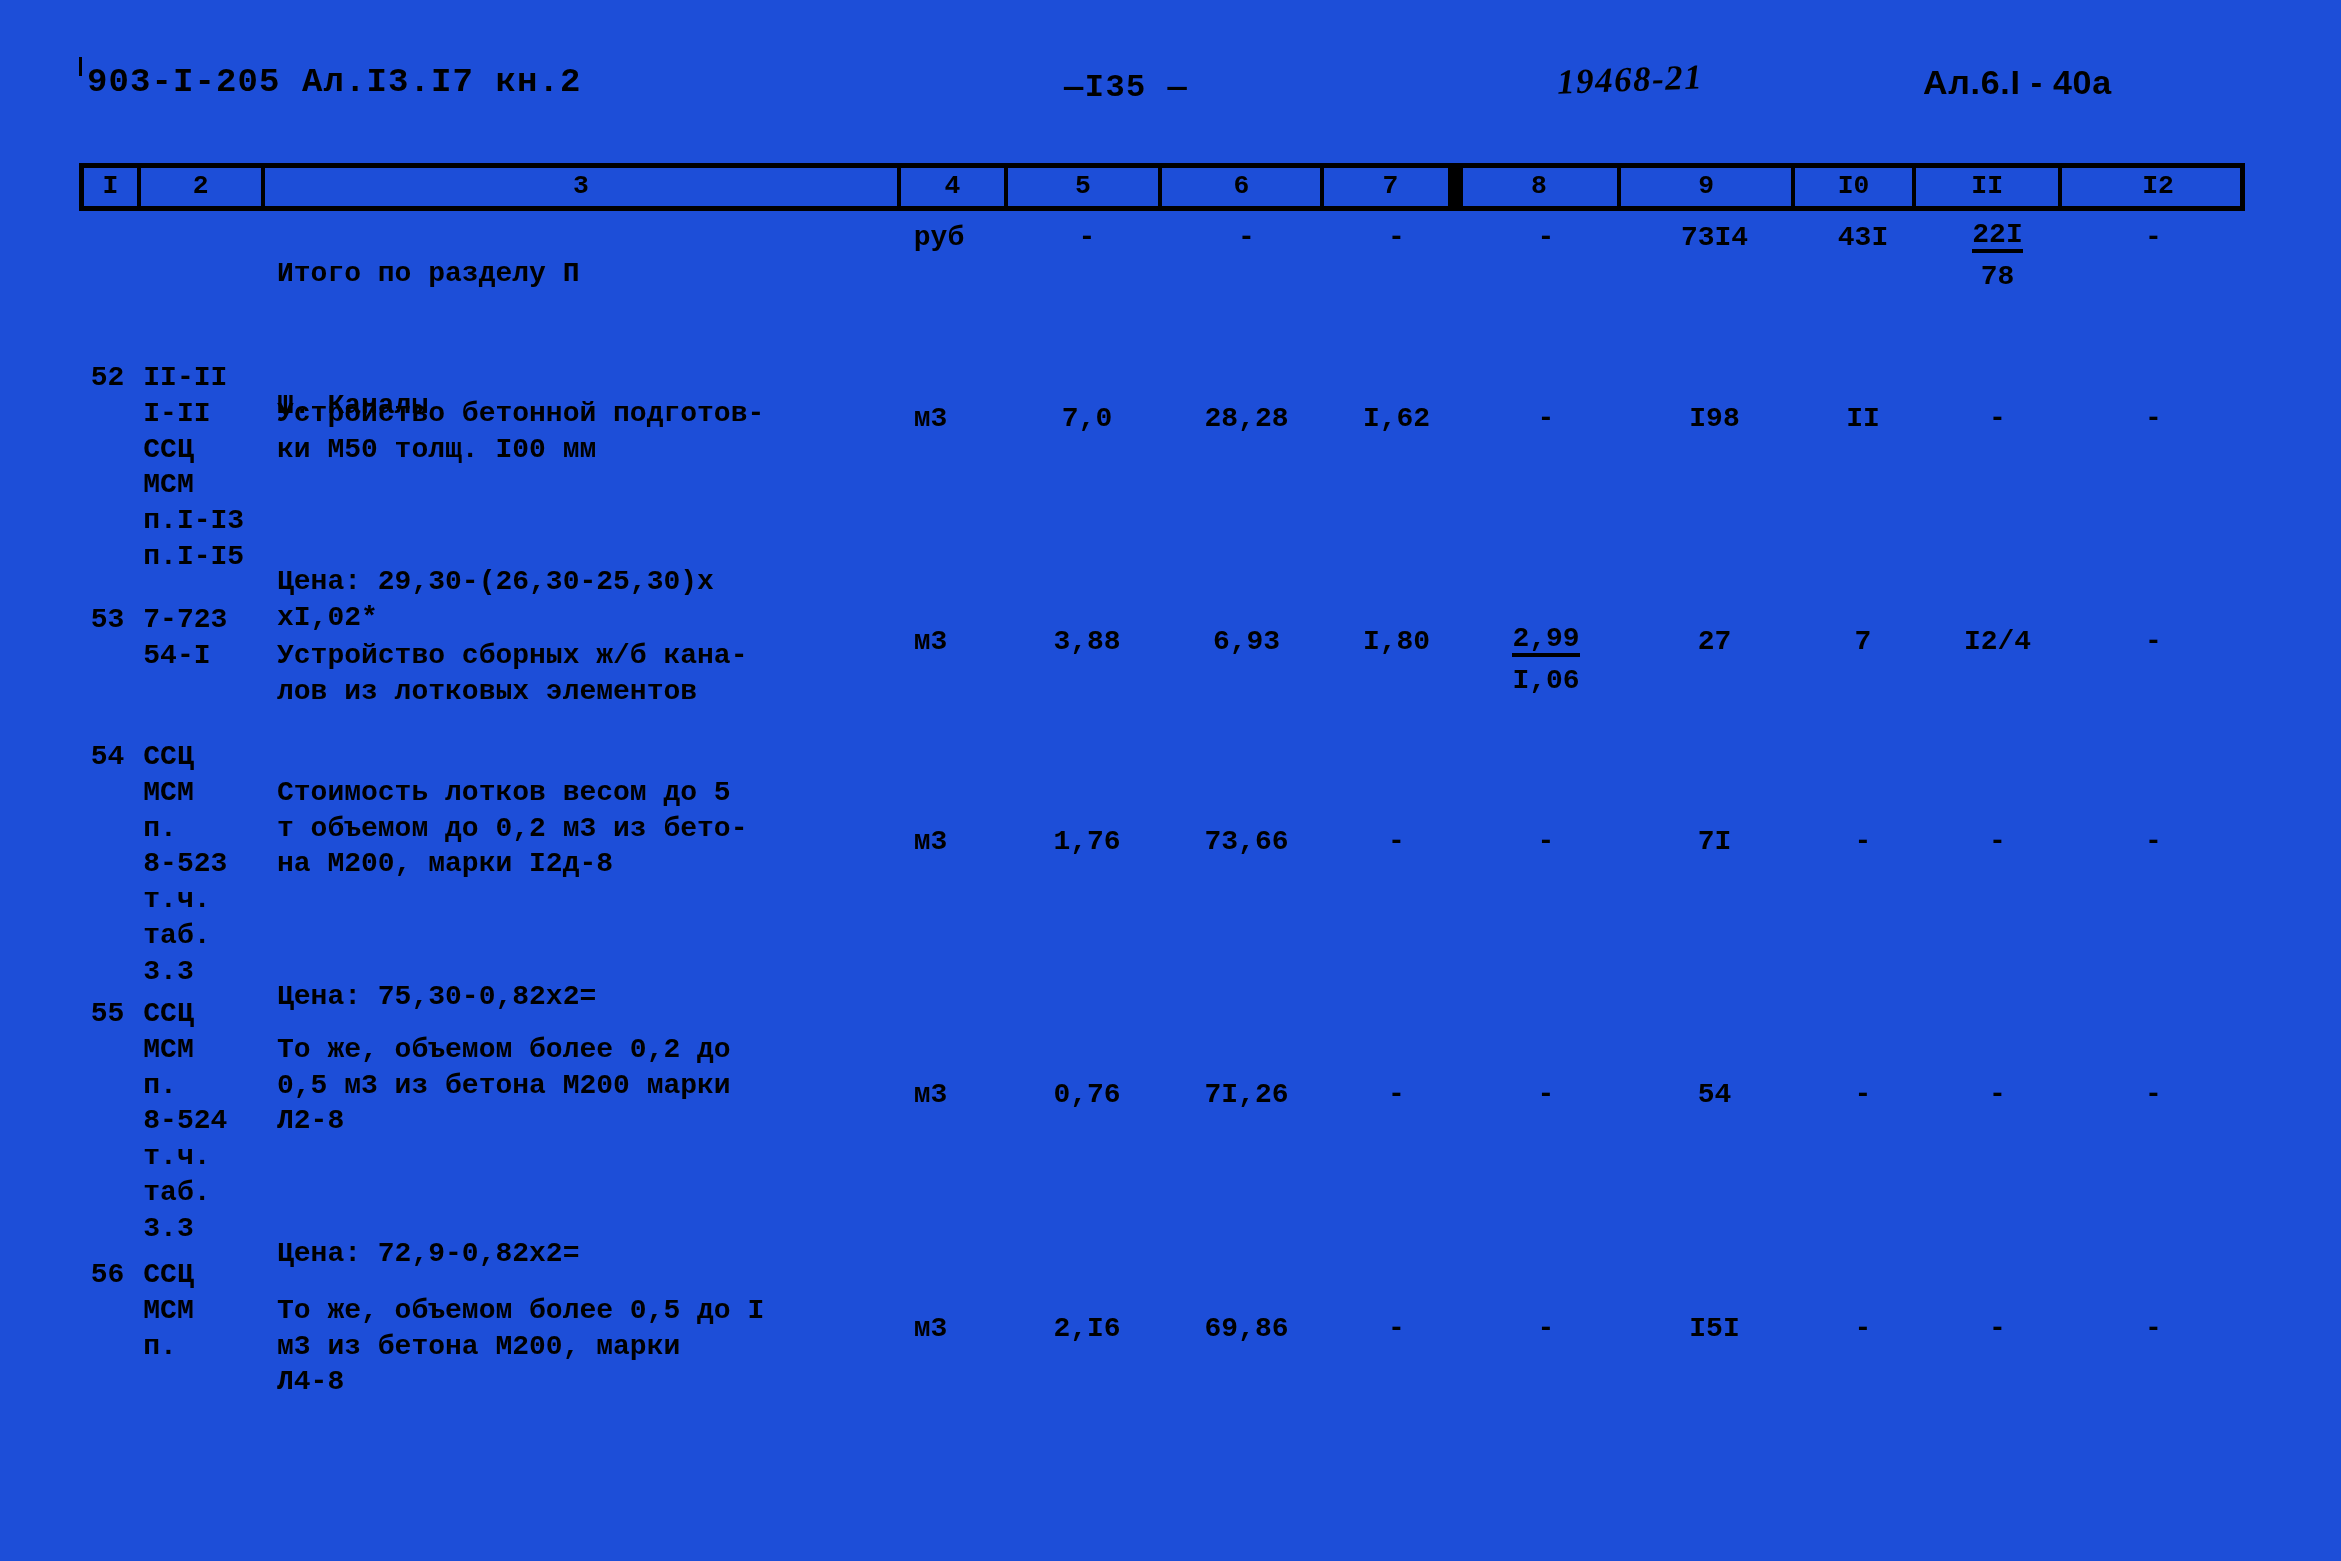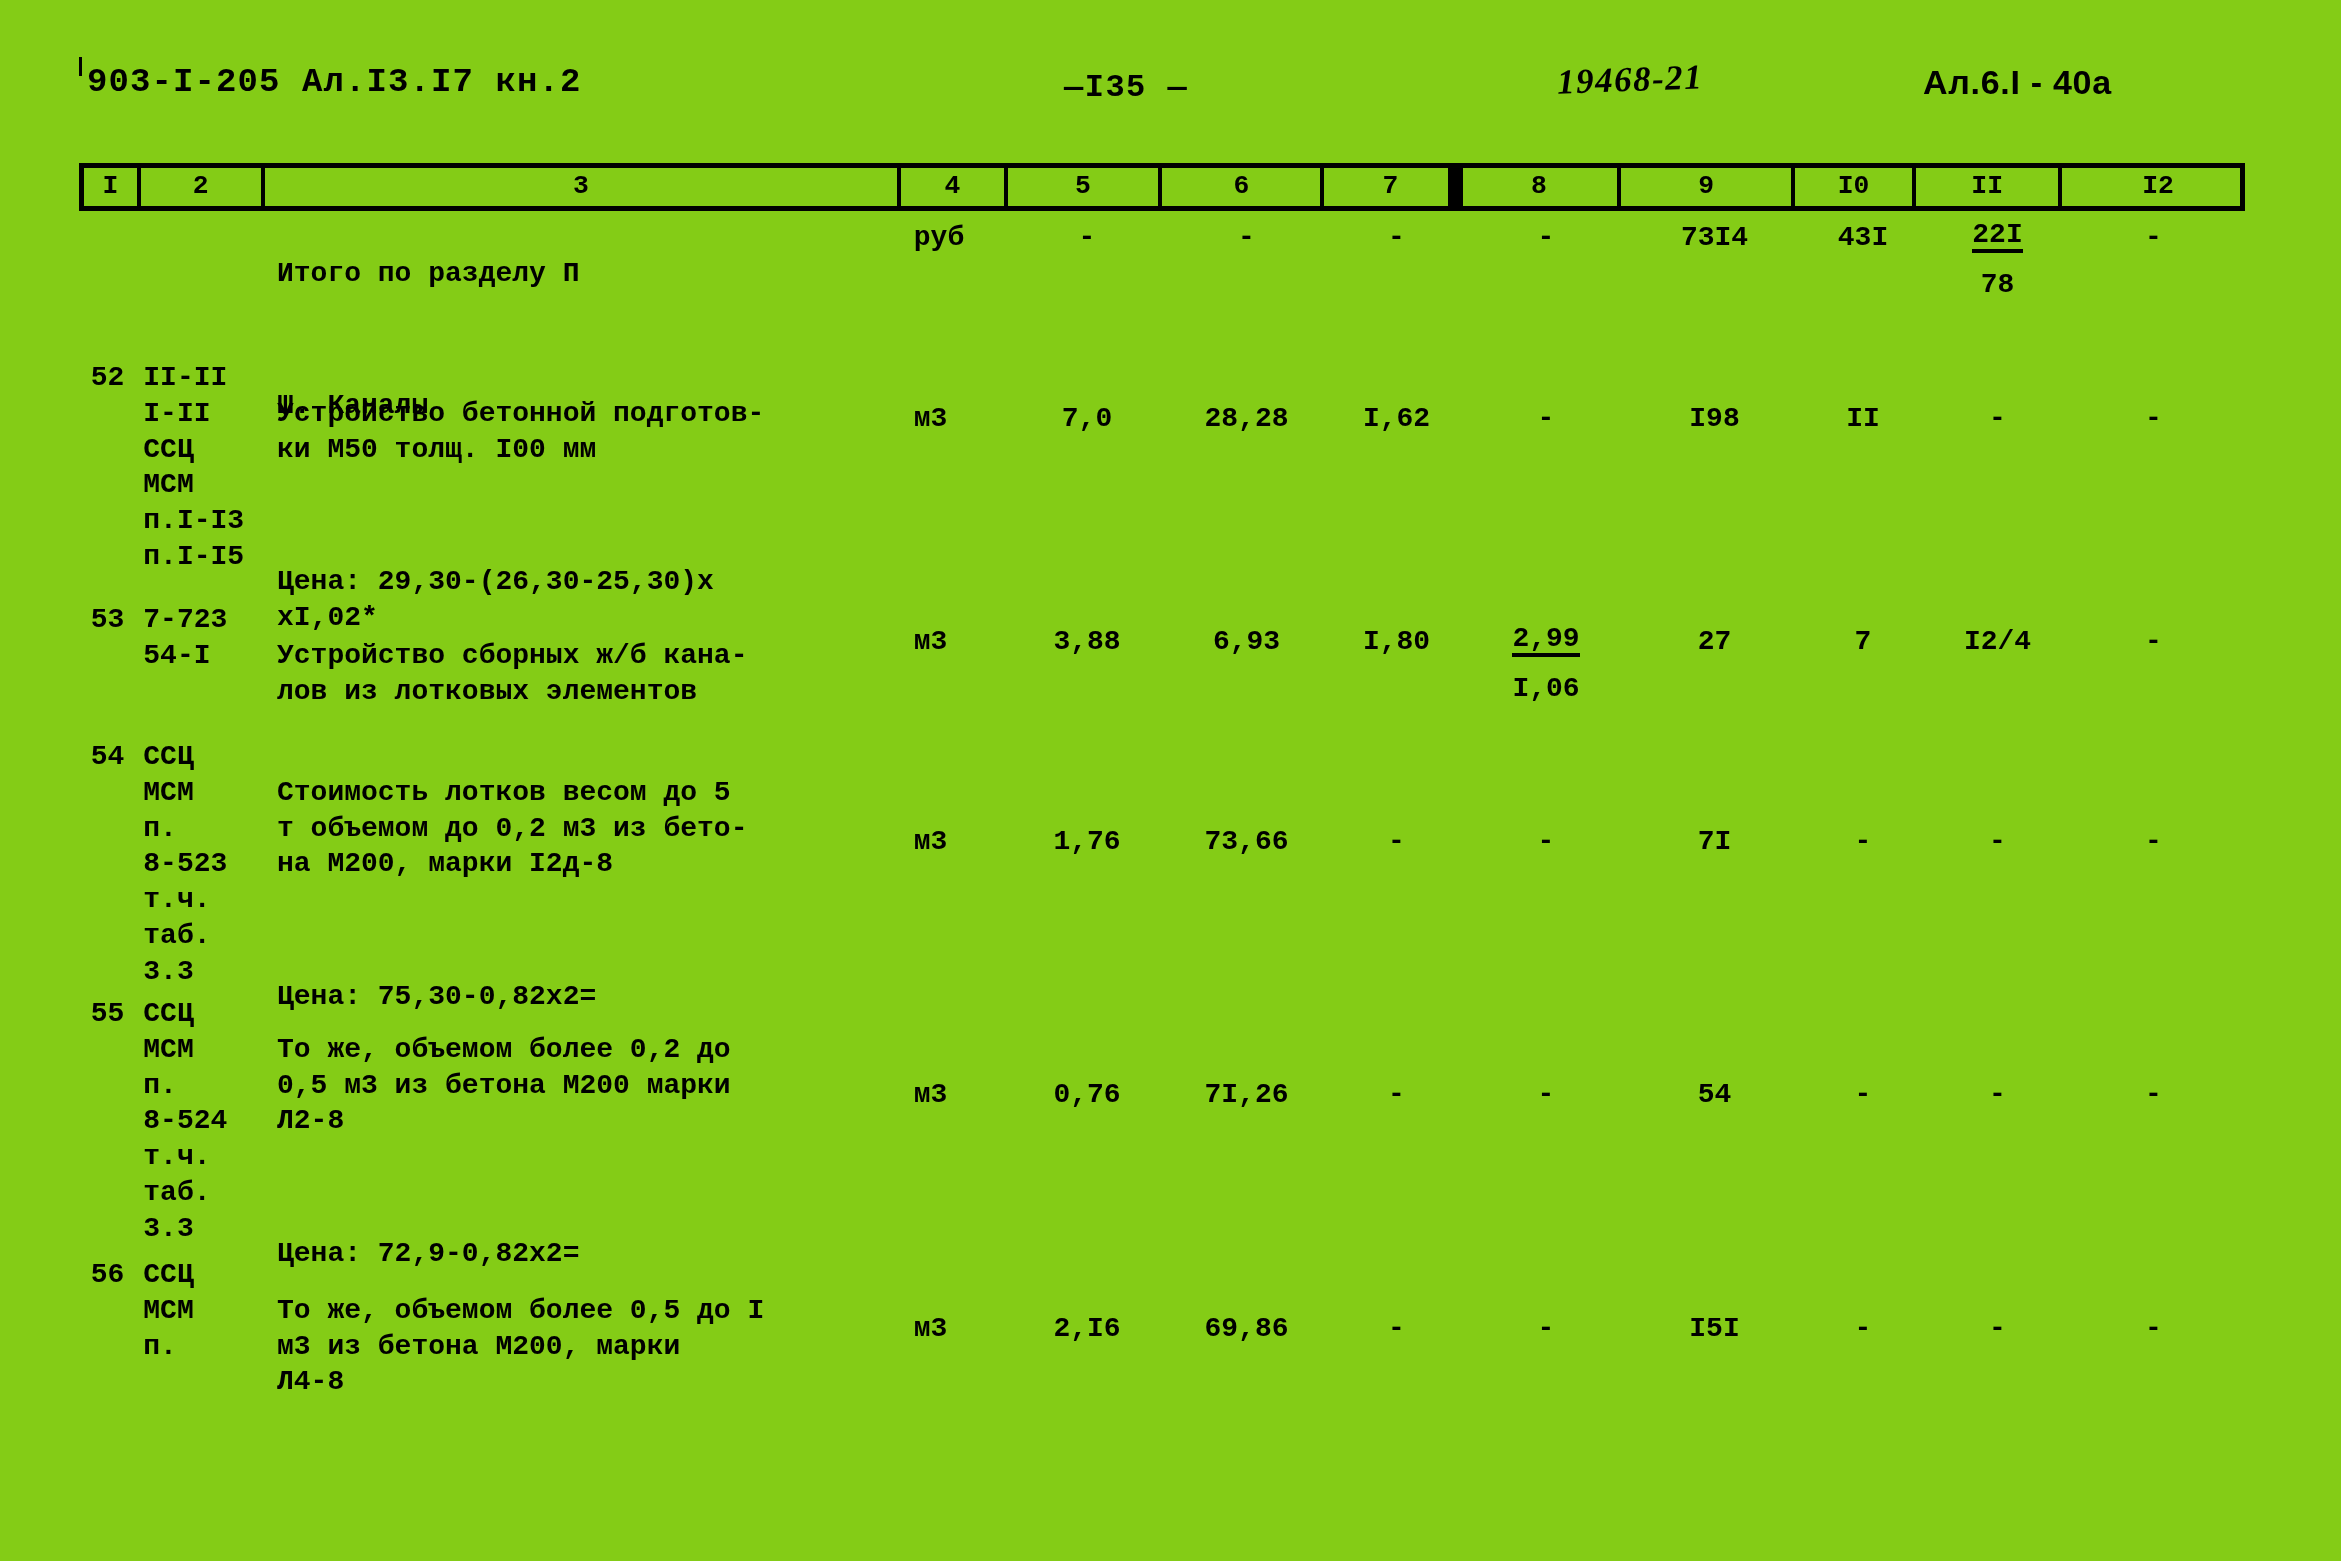--- a/index.html
+++ b/index.html
@@ -12,21 +12,21 @@
     height: 1561px;
     font-family: "Liberation Serif", serif;
     color: #000000;
     position: relative;
     overflow: hidden;
   }
 
   .page {
     position: absolute;
     inset: 0;
-    background: #84cc16;
+    background: #1d4ed8;
   }
 
   
   .top-header {
     position: absolute;
     left: 0; right: 0;
     top: 63px;
     height: 51px;
   }
   .doc-code {
@@ -159,21 +159,21 @@
   
   .frac {
     display: inline-block;
     text-align: center;
     line-height: 1.05;
   }
   .frac .top { display:block; }
   .frac .bot {
     display:block;
     border-top: 4.4px solid #000;
-    padding-top: 17px;
+    padding-top: 9px;
   }
 
   
   .valpad-52 { padding-top: 41px; }
   .valpad-53 { padding-top: 22px; }
   .valpad-54 { padding-top: 85px; }
   .valpad-55 { padding-top: 81px; }
   .valpad-56 { padding-top: 54px; }
 </style>
 </head>

